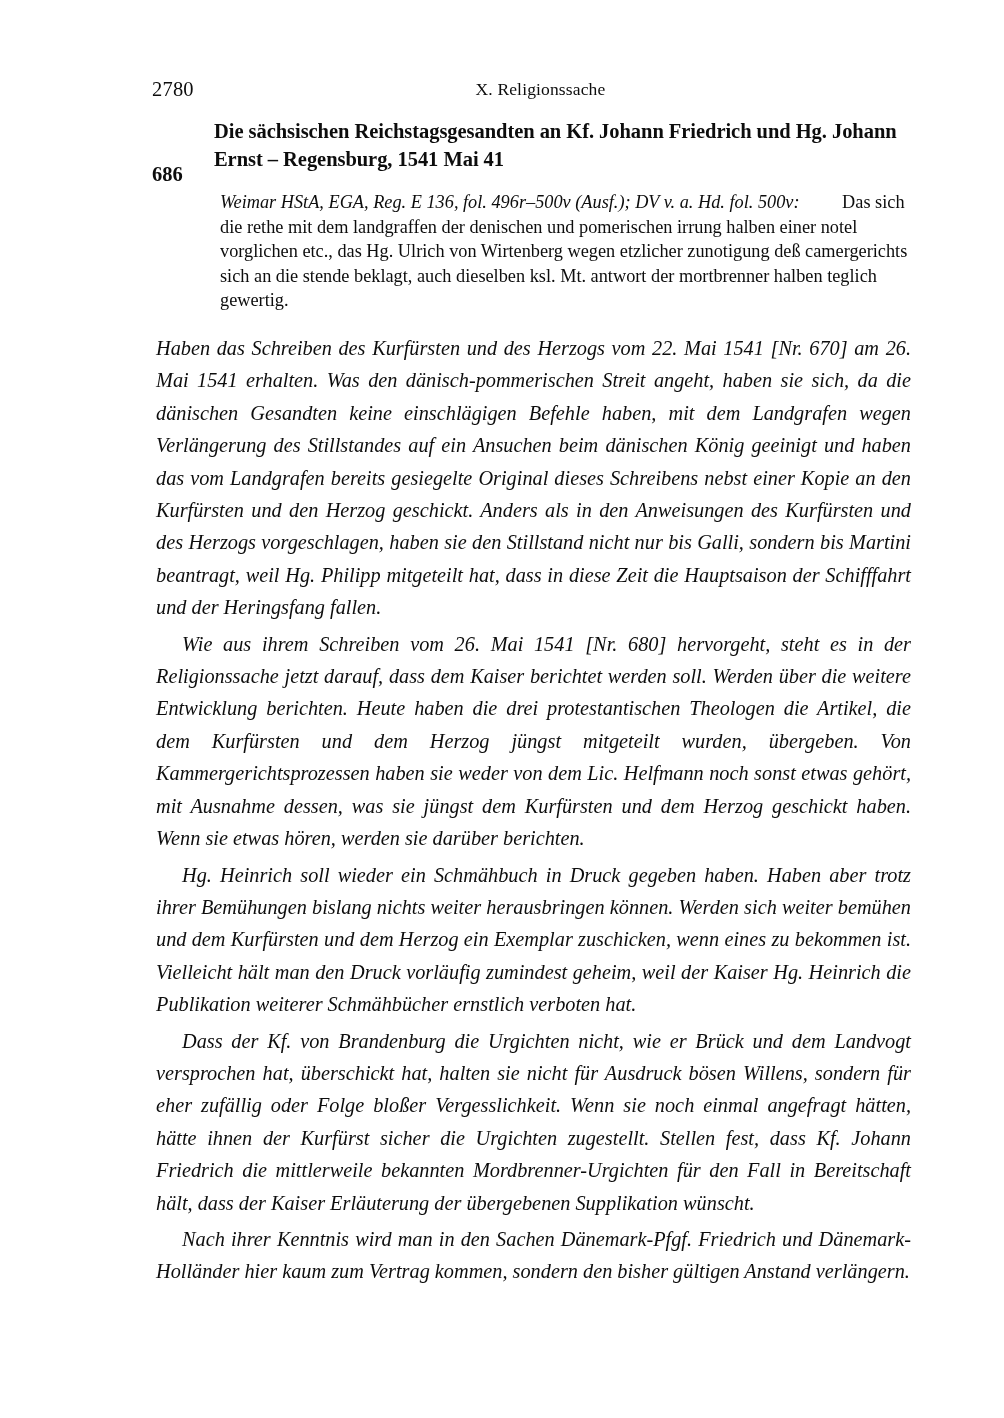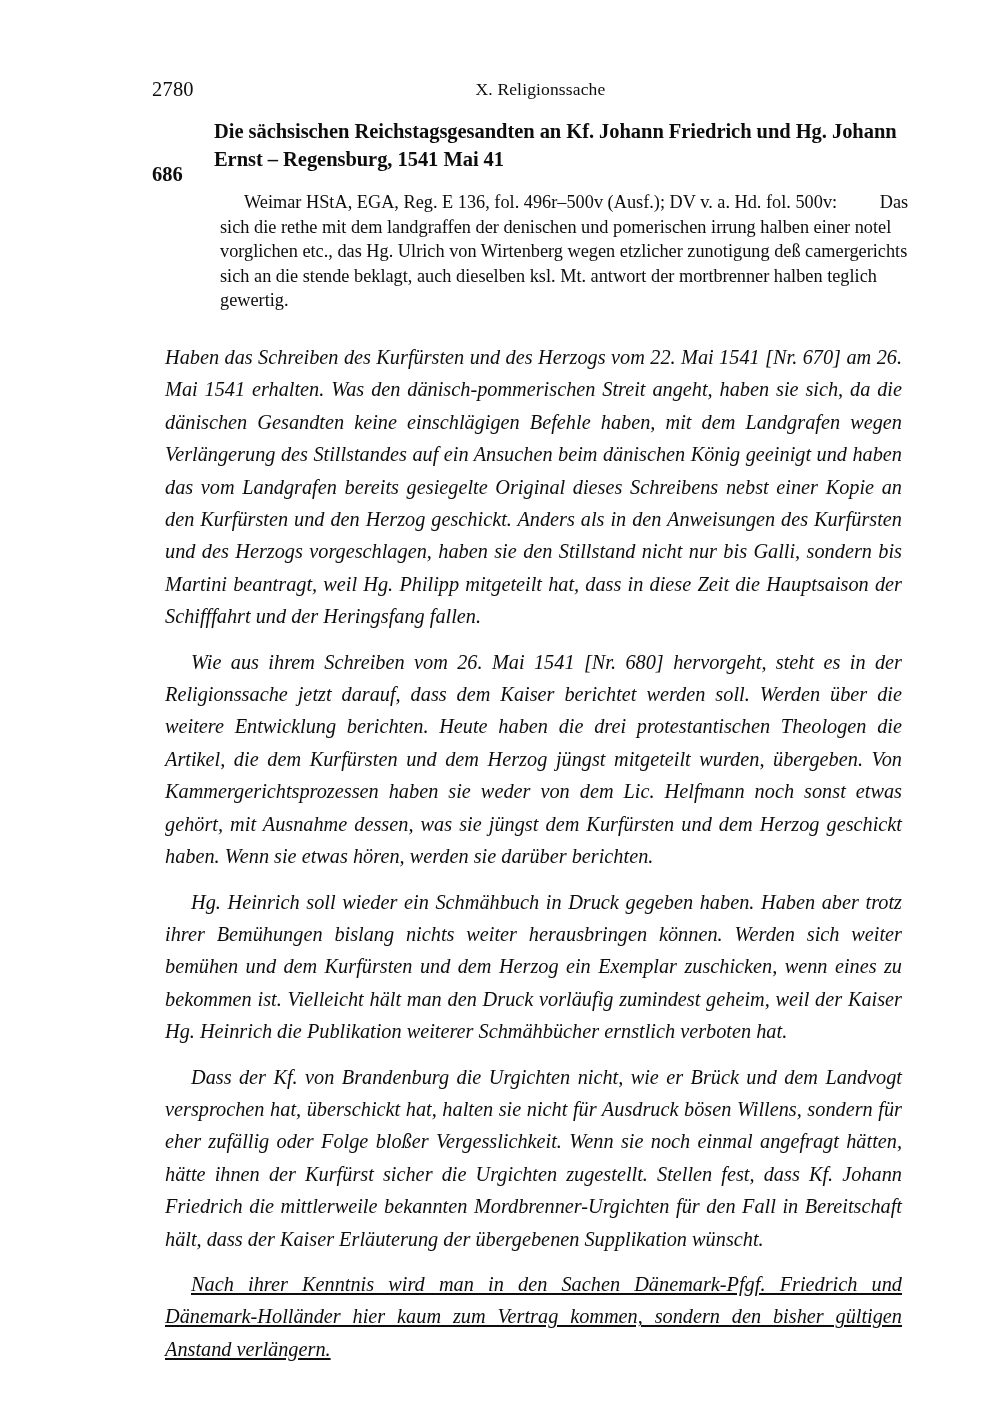--- a/index.html
+++ b/index.html
@@ -85,51 +85,50 @@
   .source-block {
     position: absolute;
     left: 220px;
     top: 190px;
     width: 697px;
     font-size: 18.3px;
     line-height: 24.6px;
     text-align: left;
   }
   .source-block .ref {
-    margin-left: 24px;
+    font-style: italic;
   }
   .source-block .quote {
     font-style: normal;
     margin-left: 38px;
   }
 
   
   .body-text {
     position: absolute;
     left: 152px;
     top: 328px;
     width: 763px;
     font-size: 20.3px;
     line-height: 32.4px;
     font-style: italic;
     text-align: justify;
     text-justify: inter-word;
     hyphens: manual;
   }
   .body-text p {
-    margin: 13px;
+    margin: 4px;
     text-indent: 26px;
   }
   .body-text p.first {
     text-indent: 0;
   }
   
   .body-text p:last-child {
     margin-bottom: 0;
-    text-decoration: underline;
   }
 </style>
 </head>
 <body>
 
 <div class="page">
 
   <div class="running-head">
     <span class="folio">2780</span>
     <span class="head-title">X. Religionssache</span>

